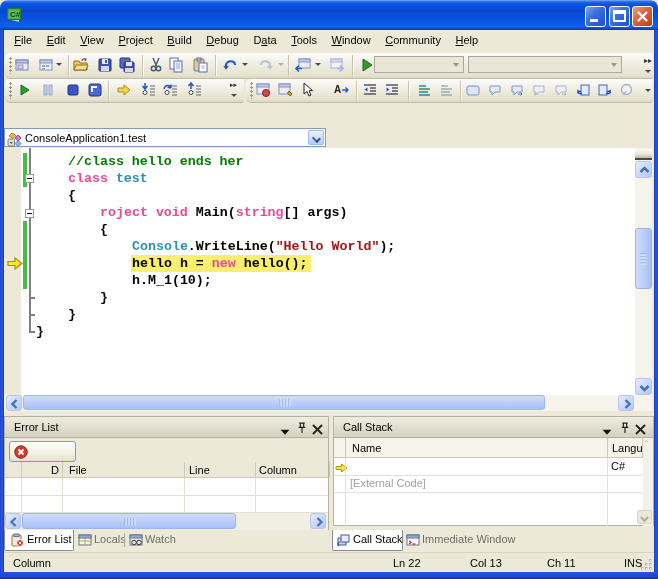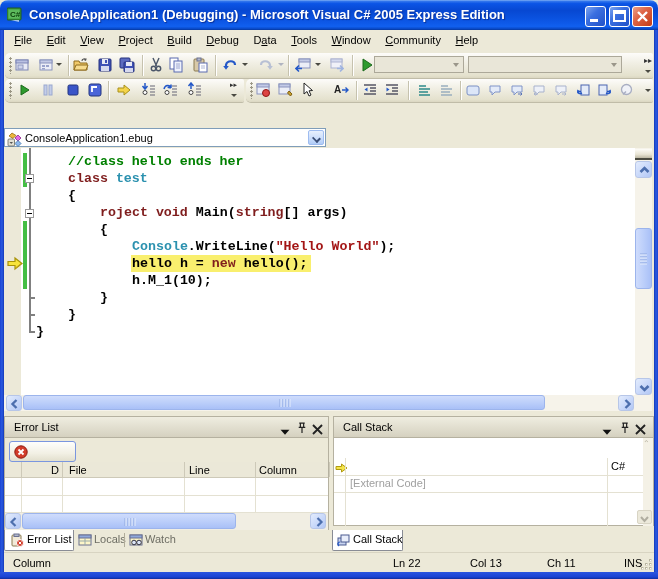--- a/index.html
+++ b/index.html
@@ -44,21 +44,21 @@
   .ncombo .btn:after{content:"";position:absolute;left:3.5px;top:3.5px;width:5px;height:5px;border-right:2px solid #3a4e76;border-bottom:2px solid #3a4e76;transform:rotate(45deg) scale(1,0.8);}
   
   .editor{left:4px;top:148px;width:631px;height:247px;background:#fff;overflow:hidden;}
   .selmargin{position:absolute;left:0;top:0;width:17px;height:247px;background:#ECE9D8;}
   .chgbar{position:absolute;left:19px;width:3.5px;background:#44be44;}
   .foldline{position:absolute;left:25px;width:1.5px;background:#808080;}
   .foldtick{position:absolute;left:25px;width:6px;height:1.5px;background:#808080;}
   .foldbox{position:absolute;left:21px;width:9px;height:9px;background:#fff;border:1px solid #9a9a9a;box-sizing:border-box;}
   .foldbox:after{content:"";position:absolute;left:1px;top:3px;width:5px;height:1px;background:#000;}
   .cl{position:absolute;left:0;width:631px;height:17px;font-family:"Liberation Mono",monospace;font-size:13.3px;font-weight:bold;line-height:17px;white-space:pre;}
-  .kw{color:#7f1d1d;}.ty{color:#2b91af;}.cm{color:#008000;}.st{color:#a31515;}
+  .kw{color:#ec4899;}.ty{color:#2b91af;}.cm{color:#008000;}.st{color:#a31515;}
   .hl{position:absolute;left:127px;top:107px;width:180px;height:17px;background:#f9ef6e;}
   .iparrow{position:absolute;}
   
   .vsb{left:635px;top:148px;width:17px;height:247px;background:#f6f3ea;}
   .hsb{left:4px;top:395px;width:648px;height:16px;background:#f6f3ea;}
   .sbtn{position:absolute;width:17px;height:17px;background:linear-gradient(135deg,#e3ecfd,#c6d6f9 60%,#b2c7f5);border:1px solid #b7c6e8;border-radius:3px;box-sizing:border-box;}
   .sbtn svg{position:absolute;left:2px;top:2px;}
   .thumbv{position:absolute;left:0px;width:17px;background:linear-gradient(90deg,#cfdcfc,#bccffa 50%,#a9c0f7);border:1px solid #9cb4ec;border-radius:3px;box-sizing:border-box;}
   .thumbh{position:absolute;top:0px;height:15px;background:linear-gradient(180deg,#cfdcfc,#bccffa 50%,#a9c0f7);border:1px solid #9cb4ec;border-radius:3px;box-sizing:border-box;}
   .splitbox{position:absolute;left:635px;top:149px;width:17px;height:11px;background:linear-gradient(180deg,#fdfcf8,#e8e4d4 60%,#bdb8a4);border-bottom:2px solid #4a4a40;box-sizing:border-box;}
@@ -84,21 +84,20 @@
     <div class="abs bR"></div>
     <div class="abs bB"></div>
 
   <div class="abs title"></div>
   <div class="abs appico"><svg width="16" height="16" viewBox="0 0 16 16">
         <rect x="0" y="1" width="14" height="12" rx="1" fill="#3e9b3e" stroke="#1f5c1f"></rect>
         <rect x="1.5" y="2.5" width="11" height="9" fill="#5cb85c"></rect>
         <text x="3" y="10" font-size="8" font-weight="bold" fill="#0a3d0a" font-family="Liberation Sans">C#</text>
         <path d="M4 13 L12 13 L12 15 Z" fill="#9ec2ef"></path>
       </svg></div>
-  <div class="abs titletxt">ConsoleApplication1 (Debugging) - Microsoft Visual C# 2005 Express Edition</div>
   <div class="abs wbtn min"><svg width="19" height="19">
         <rect x="4" y="12" width="8" height="3" fill="#fff"></rect>
       </svg></div>
   <div class="abs wbtn max"><svg width="19" height="19">
         <rect x="4" y="4" width="11" height="10" fill="none" stroke="#fff" stroke-width="2"></rect>
         <rect x="4" y="4" width="11" height="3" fill="#fff"></rect>
       </svg></div>
   <div class="abs wbtn cls"><svg width="19" height="19">
         <path d="M5 5 L14 14 M14 5 L5 14" stroke="#fff" stroke-width="2.4"></path>
       </svg></div>
@@ -308,21 +307,21 @@
 
   <div class="abs navbar">
     <div class="ncombo" style="left:0px;width:322px;">
       <svg style="position:absolute;left:2px;top:1px" width="16" height="17" viewBox="0 0 16 17">
           <path d="M2 6 L5 3 L9 5.5 L6 8.5 Z" fill="#edb73e" stroke="#9a7010" stroke-width="0.8"></path>
           <path d="M11 5 L14 8 L11 11 L8 8 Z" fill="#e26ee2" stroke="#8e2a8e" stroke-width="0.8"></path>
           <path d="M11 10.5 L14 13.5 L11 16.5 L8 13.5 Z" fill="#8cb8ee" stroke="#3a6ea5" stroke-width="0.8"></path>
           <rect x="1" y="9" width="6.5" height="7" rx="1" fill="#e2e0d4" stroke="#6a6a60" stroke-width="0.8"></rect>
           <path d="M2.5 12 L4.2 14 L6 12 Z" fill="#555"></path>
         </svg>
-      <span class="txt">ConsoleApplication1.ebug</span>
+      <span class="txt">ConsoleApplication1.test</span>
         <span class="btn"></span>
     </div>
   </div>
 
   <div class="abs editor" id="editor">
     <div class="selmargin"></div>
 
     <div class="hl"></div>
 
     <div class="chgbar" style="top:5px;height:34px;"></div>
@@ -481,20 +480,27 @@
       <div class="ptitle" style="left:329px;top:5px;width:321px;">Call Stack</div>
       <span class="abs" style="left:598px;top:11px;"><svg width="10" height="7" viewBox="0 0 9 6">
           <path d="M0.5 0.5 L4.5 5 L8.5 0.5 Z" fill="#111"></path>
         </svg></span>
       <span class="abs" style="left:616px;top:9px;"><svg width="10" height="12" viewBox="0 0 9 11">
           <path d="M2 1 H7 M3 1 V5 M6 1 V5 M1.5 5 H7.5 M4.5 5 V10" stroke="#222" stroke-width="1.1" fill="none"></path>
         </svg></span>
       <span class="abs" style="left:631px;top:10px;"><svg width="11" height="11" viewBox="0 0 9 9">
           <path d="M0.8 0.8 L8.2 8.2 M8.2 0.8 L0.8 8.2" stroke="#222" stroke-width="1.5"></path>
         </svg></span>
+      <div class="ghead" style="left:330px;top:27px;width:309px;height:20px;border-bottom:1px solid #cdc9b8;box-sizing:border-box;background:#f6f4ea;">
+        <span class="gcol" style="left:0;width:12px;"></span>
+        <span class="gcol" style="left:12px;width:262px;"></span>
+        <span class="gcol" style="left:274px;width:35px;"></span>
+        <span style="position:absolute;left:18px;top:4px;">Name</span>
+        <span style="position:absolute;left:278px;top:4px;">Langu</span>
+      </div>
       <div class="abs" style="left:639px;top:27px;width:10px;height:88px;background:#f4f1e6;"></div>
       <span class="abs" style="left:639px;top:28px;color:#b8b4a4;font-size:8px;">⌃</span>
       <span class="abs" style="left:331px;top:49px;"><svg width="13" height="12" viewBox="0 0 13 12">
           <path d="M1 4.5 L6.5 4.5 L6.5 2 L12 6 L6.5 10 L6.5 7.5 L1 7.5 Z" fill="#f4e44a" stroke="#b09a10"></path>
         </svg></span>
       <span class="abs" style="left:607px;top:49px;font-size:11px;color:#000;">C#</span>
       <span class="abs" style="left:346px;top:66px;font-size:11px;color:#a0a0a0;">[External Code]</span>
       <div class="gline-v" style="left:341px;top:47px;height:68px;"></div>
       <div class="gline-v" style="left:603px;top:47px;height:68px;"></div>
       <div class="gline-h" style="left:330px;top:64px;width:309px;"></div>
@@ -502,20 +508,29 @@
       <div class="abs" style="left:633px;top:99px;width:15px;height:14px;background:#ece9db;border:1px solid #d8d4c4;border-radius:2px;box-sizing:border-box;"><svg width="13" height="12">
           <path d="M3 4 L6.5 8 L10 4" fill="none" stroke="#b0ada0" stroke-width="2"></path>
         </svg></div>
       <div class="btab active" style="left:328px;top:119px;width:71px;height:21px;">
         <span style="position:absolute;left:4px;top:3px;"><svg width="14" height="14" viewBox="0 0 14 14">
             <rect x="1" y="5" width="8" height="7" fill="#c8d4f0" stroke="#4a5a90"></rect>
             <rect x="4" y="2" width="8" height="7" fill="#e8edfa" stroke="#4a5a90"></rect>
             <path d="M2 13 C0 11 1 9 3 9" fill="none" stroke="#2458c8" stroke-width="1.2"></path>
           </svg></span>
         <span style="position:absolute;left:20px;top:3px;color:#000;">Call Stack</span>
+      </div>
+      <div class="btab" style="left:400px;top:119px;width:112px;height:21px;color:#6e6e64;">
+        <span style="position:absolute;left:2px;top:3px;"><svg width="14" height="14" viewBox="0 0 14 14">
+            <rect x="1" y="2" width="12" height="10" fill="#fff" stroke="#6a7090"></rect>
+            <rect x="1" y="2" width="12" height="3" fill="#8fa8dc" stroke="#6a7090"></rect>
+            <path d="M3 8 L5 9.5 L3 11" stroke="#c22" stroke-width="1.2" fill="none"></path>
+            <path d="M6.5 11 H9.5" stroke="#c22" stroke-width="1.2"></path>
+          </svg></span>
+        <span style="position:absolute;left:18px;top:3px;">Immediate Window</span>
       </div>
     </div>
 
   <div class="abs statusbar">
     <span style="left:9px;">Column</span>
     <span style="left:389px;">Ln 22</span>
     <span style="left:466px;">Col 13</span>
     <span style="left:543px;">Ch 11</span>
     <span style="left:620px;">INS</span>
       <svg style="position:absolute;right:1px;bottom:1px;" width="13" height="13">

